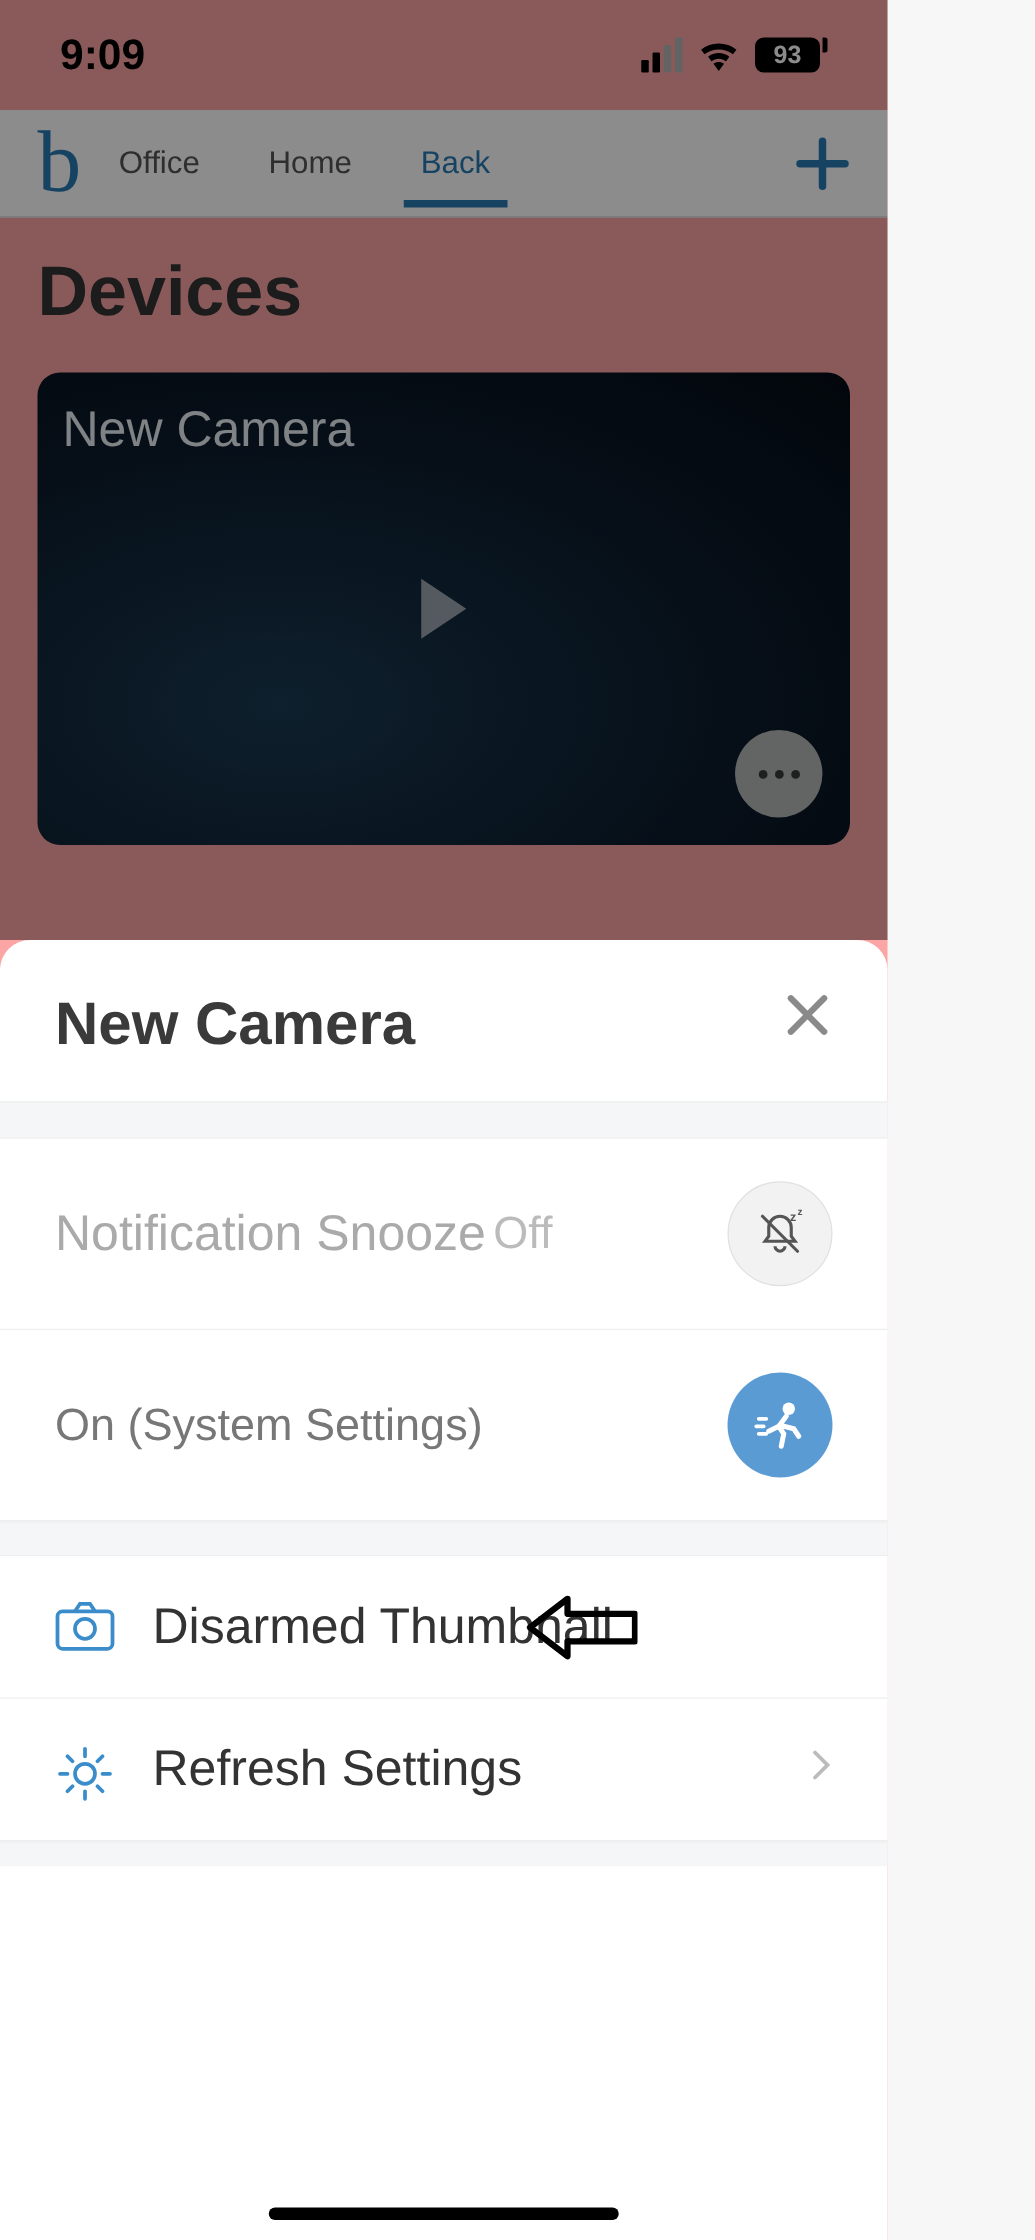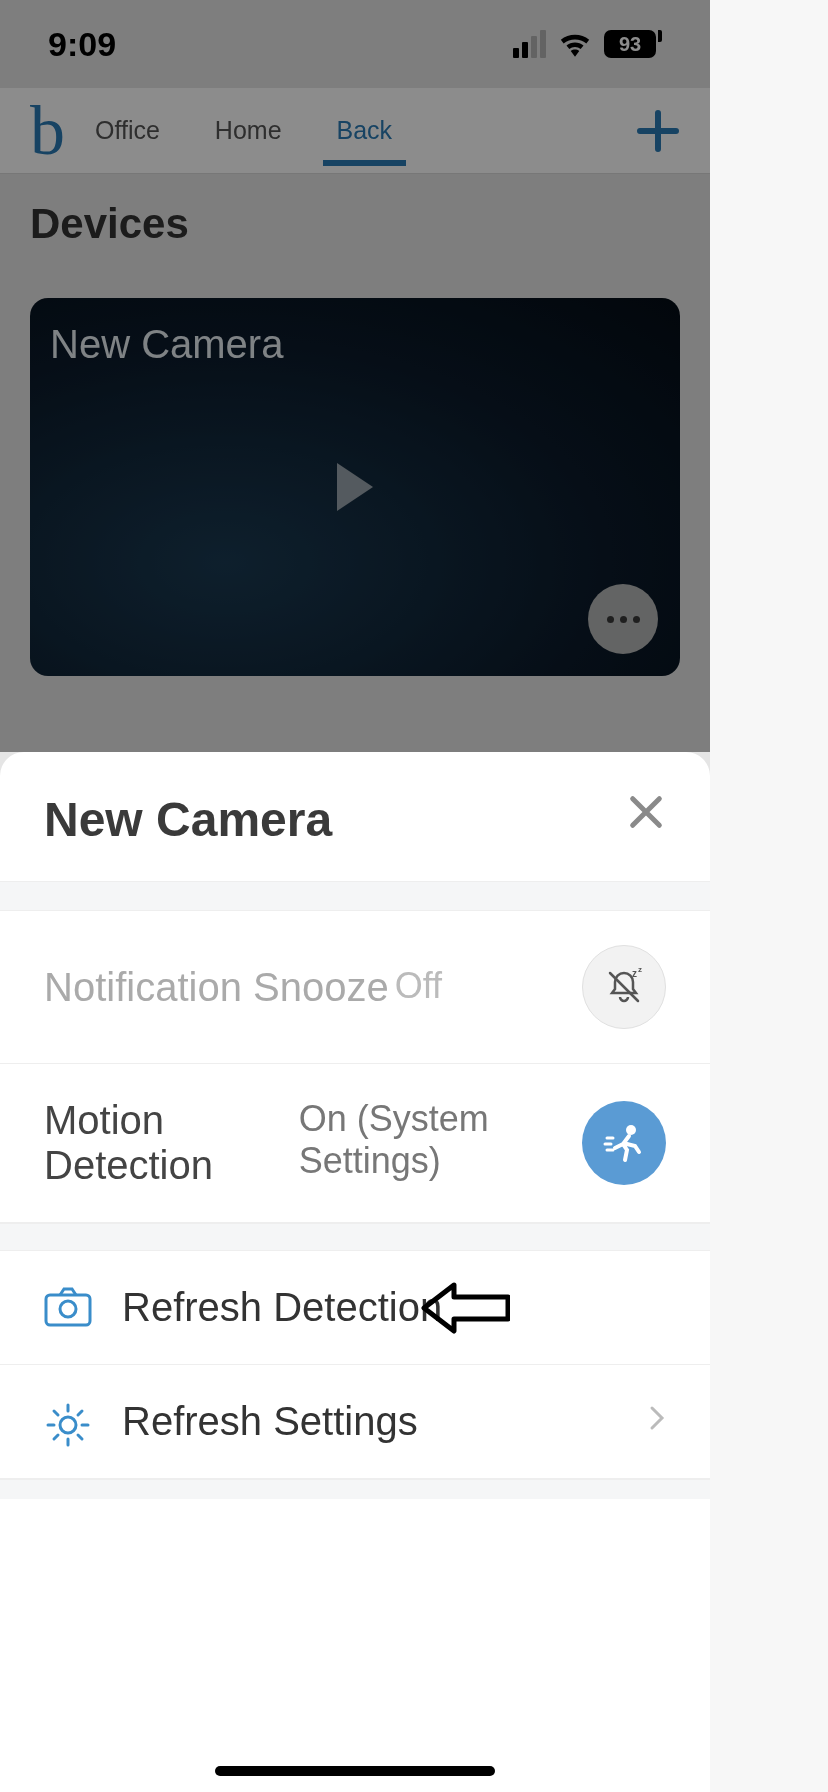--- a/index.html
+++ b/index.html
@@ -1,17 +1,17 @@
 <!DOCTYPE html>
 <html><head>
 <meta charset="utf-8">
 <style>
   * { box-sizing: border-box; margin: 0; padding: 0; }
   html, body { width: 828px; height: 1792px; font-family: -apple-system, Helvetica, Arial, sans-serif; background: #f7f7f7; overflow: hidden; }
-  .screen { position: relative; width: 710px; height: 1792px; background: #e5e5e5; }
+  .screen { position: relative; width: 710px; height: 1792px; background: #fca5a5; }
 
   
   .dim { position: absolute; inset: 0 0 auto 0; height: 752px; background: rgba(0,0,0,0.45); z-index: 5; pointer-events: none; }
 
   
   .status-bar { position: absolute; top: 0; left: 0; right: 0; height: 88px; display: flex; align-items: center; justify-content: space-between; padding: 0 48px; font-size: 34px; font-weight: 600; color: #000; }
   .status-right { display: flex; align-items: center; gap: 12px; }
   .signal-bars { display: flex; align-items: flex-end; gap: 3px; }
   .signal-bars span { width: 6px; background: #000; border-radius: 1px; }
   .signal-bars span:nth-child(1){height:10px;} .signal-bars span:nth-child(2){height:16px;}
@@ -24,21 +24,21 @@
   
   .nav { position:absolute; top:88px; left:0; right:0; height:86px; display:flex; align-items:center; padding:0 30px; border-bottom:1px solid #d9d9d9; background:#fff; }
   .logo { font-size:70px; font-weight:400; color:#2a7bb5; font-family: Georgia, serif; line-height:1; margin-right:30px; }
   .tabs { display:flex; gap:55px; align-items:center; }
   .tab { font-size:25px; color:#555; padding:18px 0; position:relative; }
   .tab.active { color:#2a7bb5; font-weight:500; }
   .tab.active::after { content:''; position:absolute; left:-14px; right:-14px; bottom:-3px; height:6px; background:#2a7bb5; }
   .add-btn { margin-left:auto; font-size:64px; color:#2a7bb5; font-weight:300; line-height:1; }
 
   
-  .devices-heading { position:absolute; top:200px; left:30px; font-size:42px; font-weight:700; color:#333; }
+  .devices-heading { position:absolute; top:200px; left:30px; font-size:56px; font-weight:700; color:#333; }
 
   
   .camera-card { position:absolute; top:298px; left:30px; right:30px; height:378px; border-radius:18px; background: radial-gradient(ellipse at 30% 70%, #1a3a52 0%, #0b1a2a 60%, #050d16 100%); overflow:hidden; }
   .camera-title { position:absolute; top:24px; left:20px; font-size:40px; color:#e8eef3; font-weight:500; }
   .play-icon { position:absolute; top:50%; left:50%; transform:translate(-50%,-50%); width:0; height:0; border-left:36px solid #9aa5ad; border-top:24px solid transparent; border-bottom:24px solid transparent; }
   .more-btn { position:absolute; bottom:22px; right:22px; width:70px; height:70px; border-radius:50%; background:#b5b7b6; display:flex; align-items:center; justify-content:center; gap:6px; }
   .more-btn span { width:7px; height:7px; background:#3a3a3a; border-radius:50%; }
 
   
   .sheet { position:absolute; top:752px; left:0; right:0; bottom:0; background:#fff; border-radius:24px 24px 0 0; z-index:10; display:flex; flex-direction:column; }
@@ -155,21 +155,20 @@
             <path d="M8 8l28 28" stroke="#555" stroke-width="2.5" stroke-linecap="round"></path>
             <text x="30" y="12" font-size="10" fill="#555" font-weight="bold">z</text>
             <text x="36" y="7" font-size="8" fill="#555" font-weight="bold">z</text>
           </svg>
         </div>
       </div>
     </div>
 
     <div class="row">
       <div class="row-text">
-        <div class="row-title">Motion Detection</div>
         <div class="row-sub">On (System Settings)</div>
       </div>
       <div class="row-action">
         <div class="circle-btn circle-blue">
           <svg width="50" height="50" viewBox="0 0 50 50">
             <circle cx="32" cy="12" r="5" fill="#fff"></circle>
             <path d="M30 18l-6 8 4 6-2 10M28 26l8 2 4 6M24 26l-8 4" stroke="#fff" stroke-width="4" stroke-linecap="round" fill="none"></path>
             <path d="M8 20h6M6 26h6M8 32h6" stroke="#fff" stroke-width="3" stroke-linecap="round"></path>
           </svg>
         </div>
@@ -179,21 +178,21 @@
     <div class="thin-gap"></div>
 
     <div class="row2" style="position:relative;">
       <div class="row2-icon">
         <svg viewBox="0 0 48 40">
             <rect x="2" y="8" width="44" height="30" rx="4" fill="none" stroke="#3a8dca" stroke-width="3"></rect>
             <path d="M16 8l4-6h8l4 6" fill="none" stroke="#3a8dca" stroke-width="3"></path>
             <circle cx="24" cy="22" r="8" fill="none" stroke="#3a8dca" stroke-width="3"></circle>
           </svg>
       </div>
-      <div class="row2-title">Refresh Detection</div>
+      <div class="row2-title">Disarmed Thumbnail</div>
       <div class="arrow-annot" style="left:420px;">
         <svg viewBox="0 0 90 54">
             <path d="M88 16H34V4L4 27l30 23V38h54V16z" fill="none" stroke="#000" stroke-width="5" stroke-linejoin="round"></path>
           </svg>
       </div>
     </div>
 
     <div class="row2">
       <div class="row2-icon">
         <svg viewBox="0 0 48 48">

